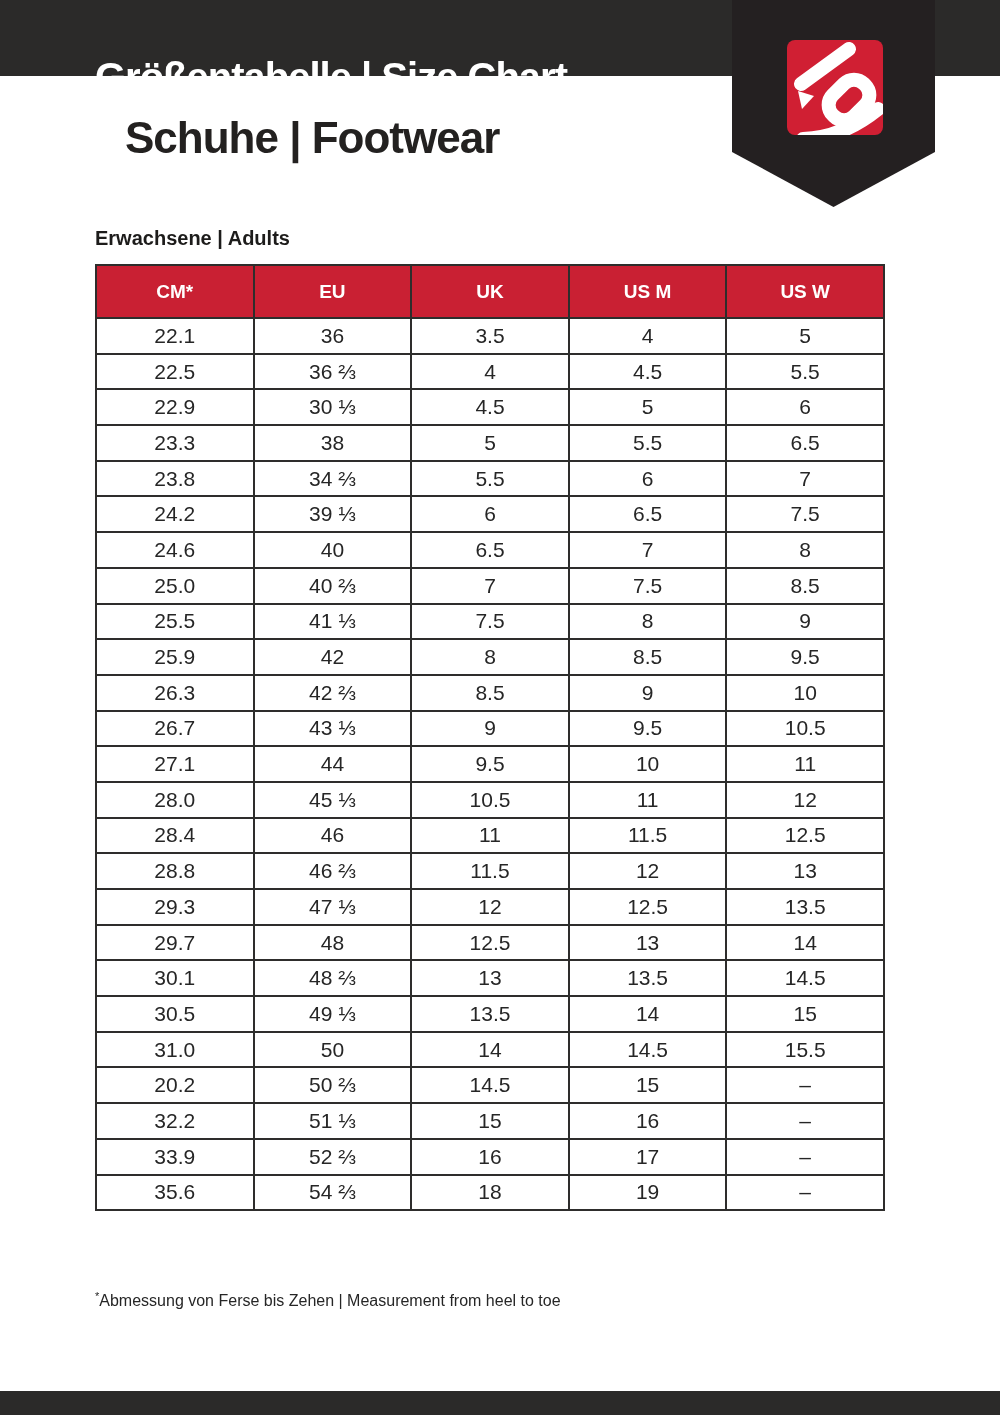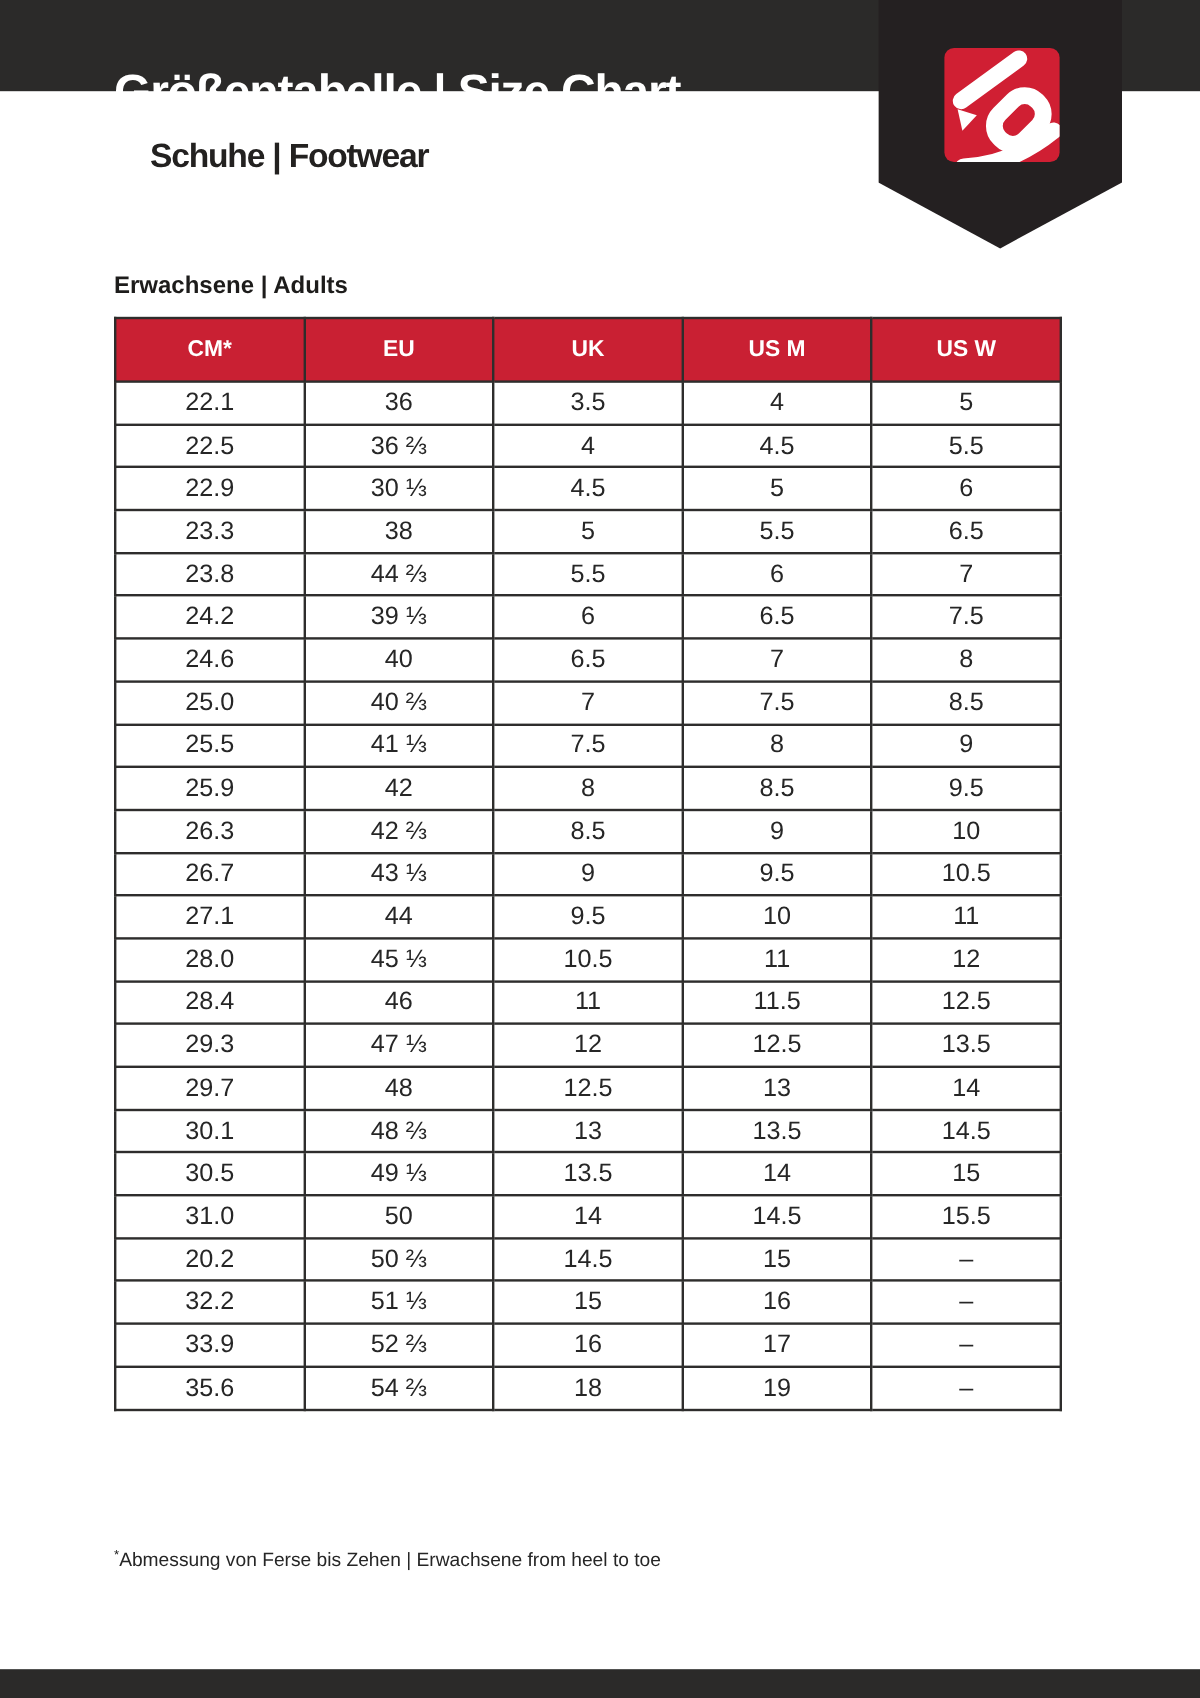--- a/index.html
+++ b/index.html
@@ -25,21 +25,21 @@
     font-weight: bold;
     letter-spacing: -1px;
     line-height: 1;
     color: var(--white, #ffffff);
     white-space: nowrap;
   }
   .subtitle {
     position: absolute;
     left: 125px;
     top: 116px;
-    font-size: 28px;
+    font-size: 44px;
     font-weight: bold;
     letter-spacing: -1px;
     line-height: 1;
     color: #232120;
     white-space: nowrap;
   }
   .ribbon {
     position: absolute;
     left: 732px;
     top: 0;
@@ -185,21 +185,21 @@
         </tr>
         <tr>
           <td>23.3</td>
           <td>38</td>
           <td>5</td>
           <td>5.5</td>
           <td>6.5</td>
         </tr>
         <tr>
           <td>23.8</td>
-          <td>44 ⅔</td>
+          <td>34 ⅔</td>
           <td>5.5</td>
           <td>6</td>
           <td>7</td>
         </tr>
         <tr>
           <td>24.2</td>
           <td>39 ⅓</td>
           <td>6</td>
           <td>6.5</td>
           <td>7.5</td>
@@ -261,20 +261,27 @@
           <td>12</td>
         </tr>
         <tr>
           <td>28.4</td>
           <td>46</td>
           <td>11</td>
           <td>11.5</td>
           <td>12.5</td>
         </tr>
         <tr>
+          <td>28.8</td>
+          <td>46 ⅔</td>
+          <td>11.5</td>
+          <td>12</td>
+          <td>13</td>
+        </tr>
+        <tr>
           <td>29.3</td>
           <td>47 ⅓</td>
           <td>12</td>
           <td>12.5</td>
           <td>13.5</td>
         </tr>
         <tr>
           <td>29.7</td>
           <td>48</td>
           <td>12.5</td>
@@ -326,17 +333,17 @@
         <tr>
           <td>35.6</td>
           <td>54 ⅔</td>
           <td>18</td>
           <td>19</td>
           <td>–</td>
         </tr>
       </tbody>
   </table>
 
-  <div class="footnote"><sup>*</sup><span>Abmessung von Ferse bis Zehen | Erwachsene from heel to toe</span></div>
+  <div class="footnote"><sup>*</sup><span>Abmessung von Ferse bis Zehen | Measurement from heel to toe</span></div>
 
   <div class="bottom-bar"></div>
 
 </div>
 
 </body></html>

